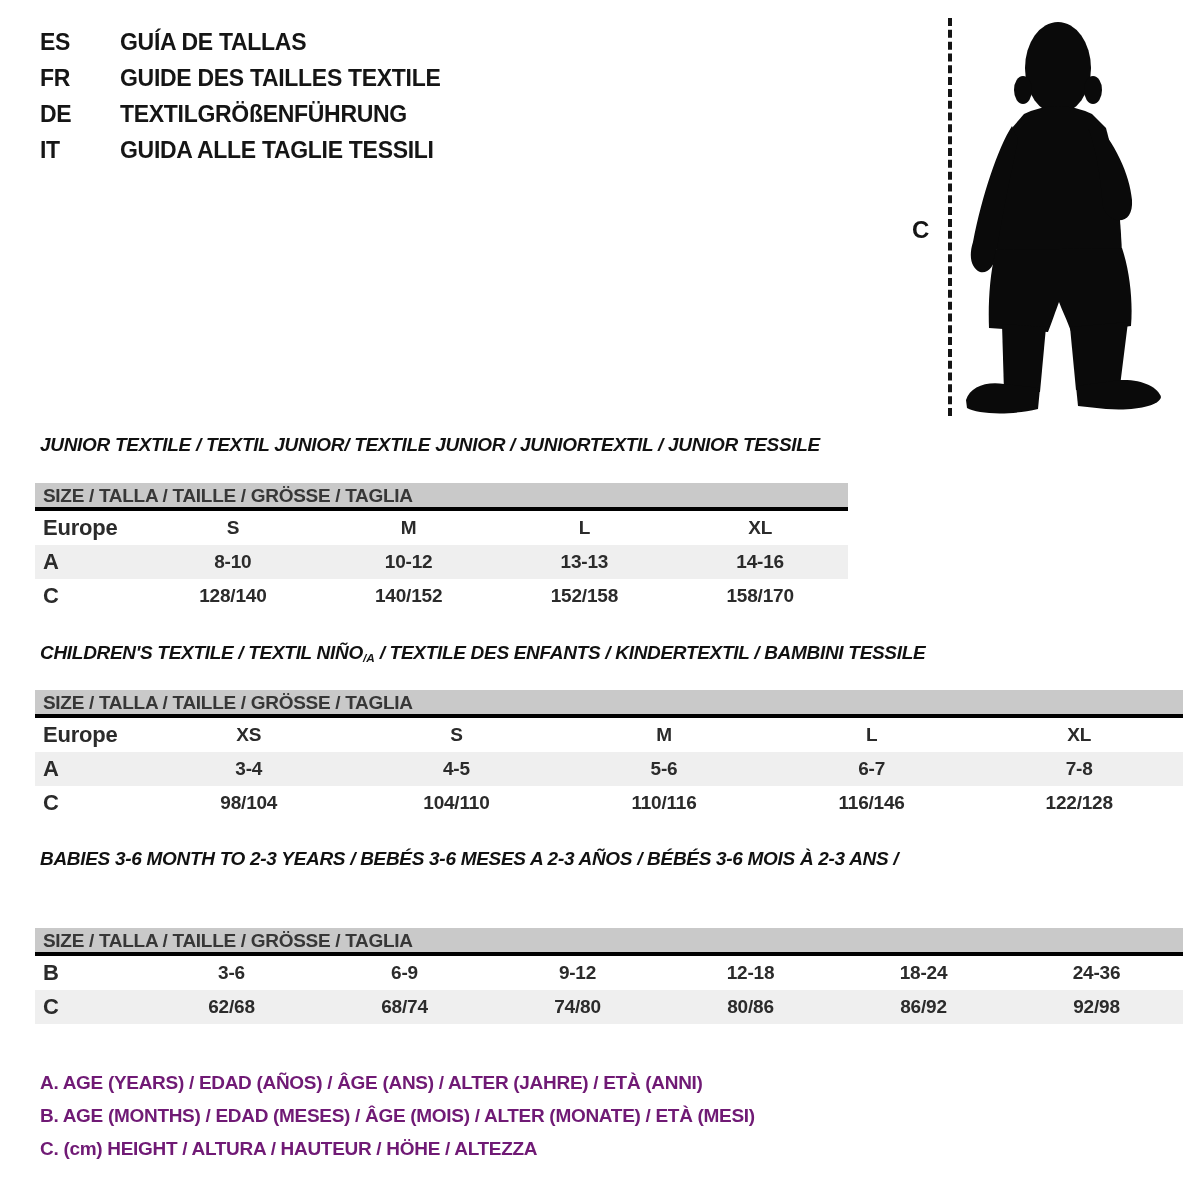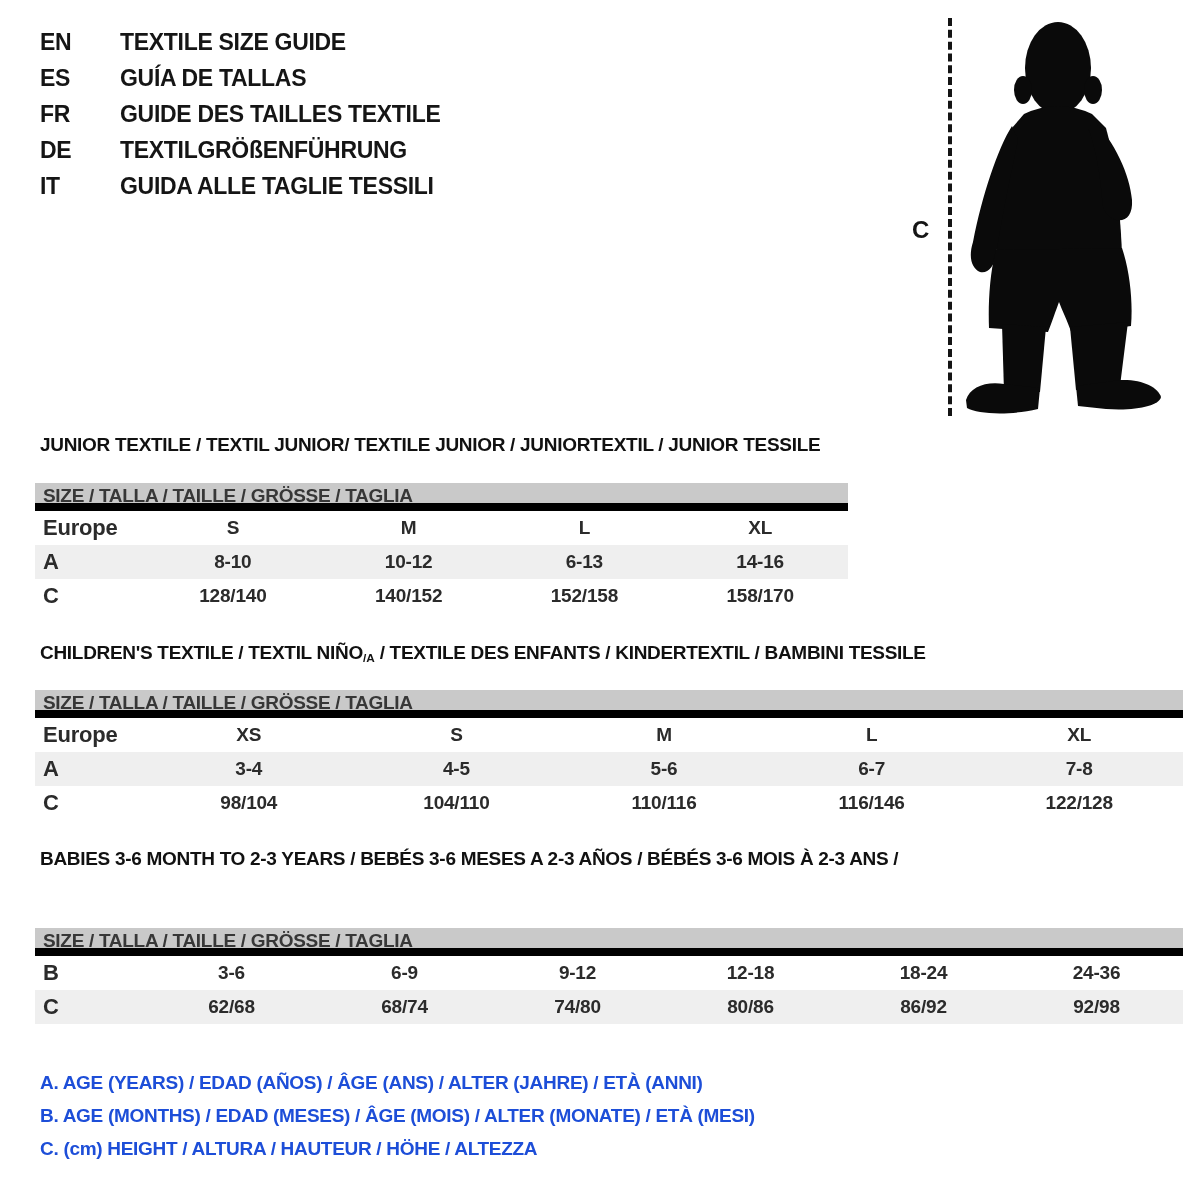--- a/index.html
+++ b/index.html
@@ -36,62 +36,59 @@
     position: absolute; left: 22px; top: 206px;
     font-size: 24px; font-weight: 700; color: #151515;
   }
   .figure-area svg { position: absolute; left: 0; top: 0; }
 
   
   .sec-title {
     position: absolute; left: 40px;
     font-size: 19px; font-weight: 700; letter-spacing: -0.3px; color: #111;
     white-space: nowrap;
+    font-style: italic;
   }
   .sub-a { font-size: 0.62em; vertical-align: -0.28em; letter-spacing: 0; }
 
   
   .size-table { position: absolute; left: 35px; }
   .size-bar {
     height: 28px; line-height: 26px;
-    background: #c9c9c9; border-bottom: 8px solid #000000;
+    background: #c9c9c9; border-bottom: 4px solid #000000;
     padding-left: 8px;
     font-size: 19px; font-weight: 700; letter-spacing: -0.3px; color: #373737;
   }
   .trow { display: flex; height: 34px; align-items: center; }
   .trow.stripe { background: #efefef; }
   .tlabel {
     width: 110px; padding-left: 8px;
     font-size: 22px; font-weight: 700; color: #2b2b2b; letter-spacing: -0.2px;
   }
   .tcell {
     flex: 1; text-align: center;
     font-size: 19px; font-weight: 700; color: #2b2b2b; letter-spacing: -0.2px;
   }
   .w-junior { width: 813px; }
   .w-wide { width: 1148px; }
 
   
   .legend { position: absolute; left: 40px; top: 1066px; }
   .legend-line {
     height: 33px; line-height: 33px;
-    font-size: 19px; font-weight: 700; letter-spacing: -0.3px; color: #1d4ed8;
+    font-size: 19px; font-weight: 700; letter-spacing: -0.3px; color: #701a75;
     white-space: nowrap;
   }
 </style>
 </head>
 <body>
 
 <div class="page">
 
   <div class="lang-block">
-    <div class="lang-row">
-      <span class="lang-code">EN</span>
-      <span class="lang-label">TEXTILE SIZE GUIDE</span>
-    </div>
     <div class="lang-row">
       <span class="lang-code">ES</span>
       <span class="lang-label">GUÍA DE TALLAS</span>
     </div>
     <div class="lang-row">
       <span class="lang-code">FR</span>
       <span class="lang-label">GUIDE DES TAILLES TEXTILE</span>
     </div>
     <div class="lang-row">
       <span class="lang-code">DE</span>
@@ -130,21 +127,21 @@
       <span class="tlabel">Europe</span>
       <span class="tcell">S</span>
       <span class="tcell">M</span>
       <span class="tcell">L</span>
       <span class="tcell">XL</span>
     </div>
     <div class="trow stripe">
       <span class="tlabel">A</span>
       <span class="tcell">8-10</span>
       <span class="tcell">10-12</span>
-      <span class="tcell">6-13</span>
+      <span class="tcell">13-13</span>
       <span class="tcell">14-16</span>
     </div>
     <div class="trow">
       <span class="tlabel">C</span>
       <span class="tcell">128/140</span>
       <span class="tcell">140/152</span>
       <span class="tcell">152/158</span>
       <span class="tcell">158/170</span>
     </div>
   </div>

